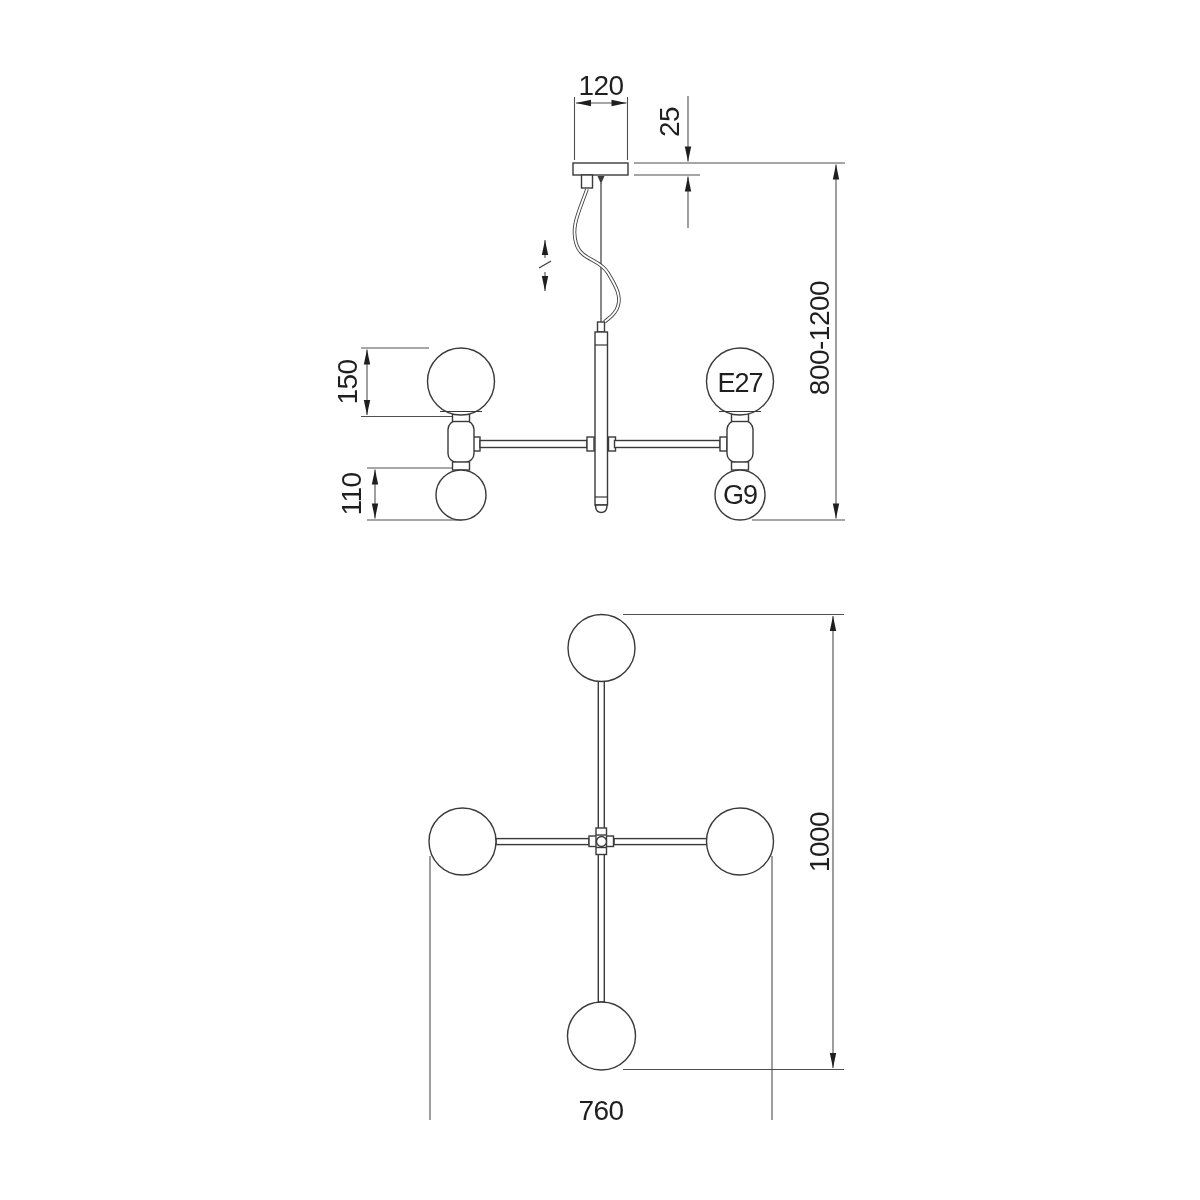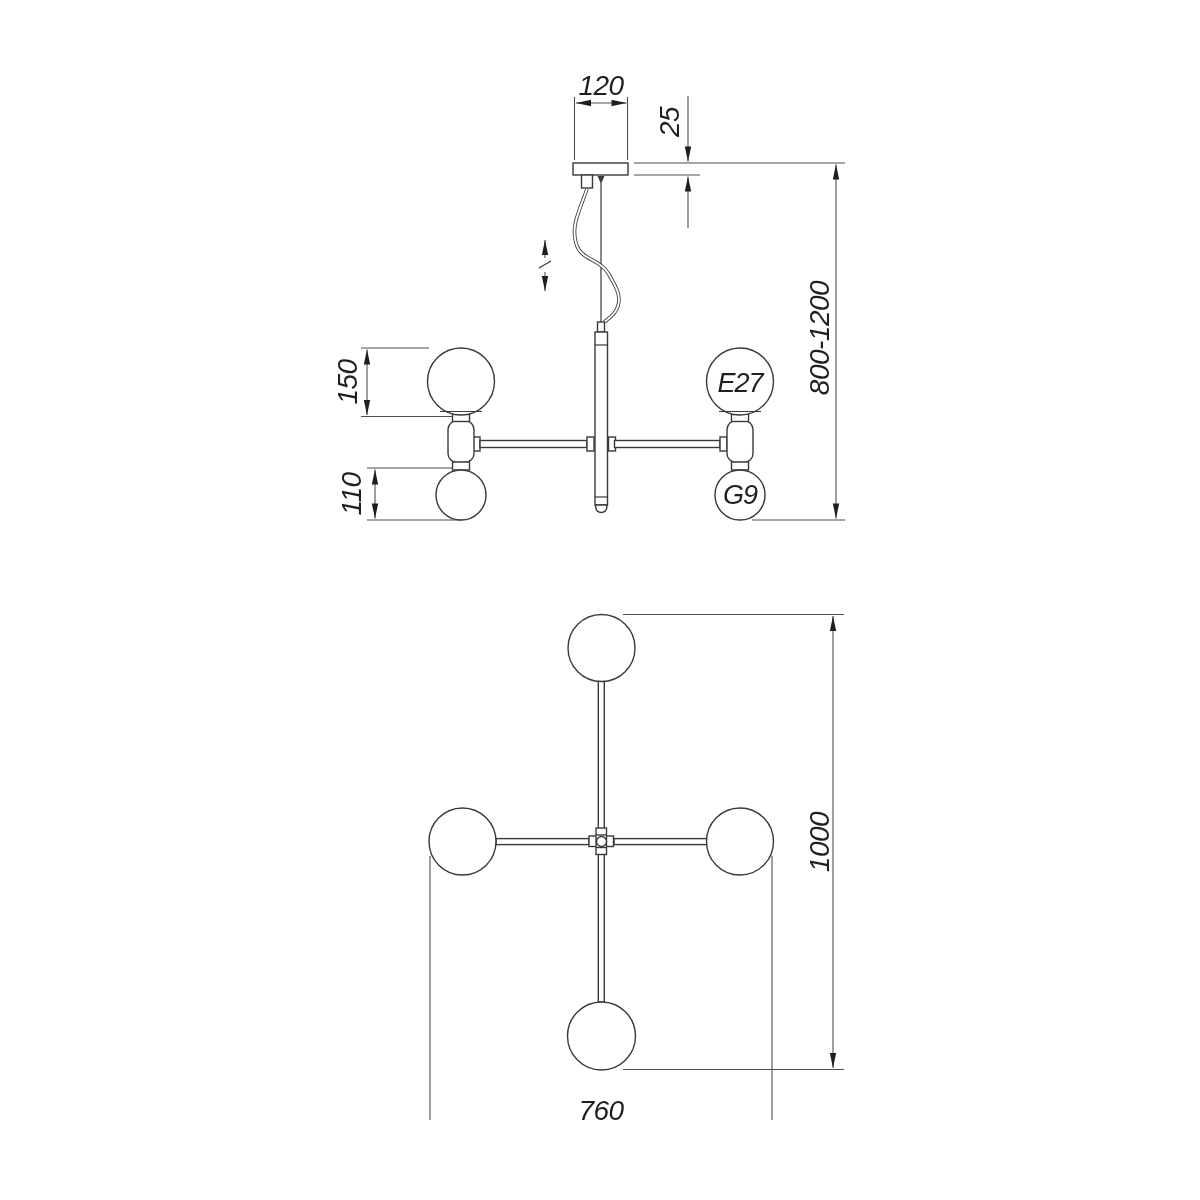--- a/index.html
+++ b/index.html
@@ -1,19 +1,19 @@
 <!DOCTYPE html>
 <html style="--background: #ffffff; --line: #3a3a3a; --dimension: #4f4f4f; --text: #1f1f1f;"><head>
 <meta charset="utf-8">
 <style>
   :root{
     --background:#ffffff; --line:#3a3a3a; --dimension:#4f4f4f; --text:#1f1f1f;
   }
   html,body{margin:0;padding:0;background:var(--background);}
-  .stage{position:relative;width:1200px;height:1120px;background:var(--background);overflow:hidden;font-style:italic;}
+  .stage{position:relative;width:1200px;height:1120px;background:var(--background);overflow:hidden;}
   svg{display:block;}
   .obj{fill:#ffffff;stroke:var(--line);stroke-width:1.4;}
   .thin{fill:none;stroke:var(--line);stroke-width:1.2;}
   .dim{fill:none;stroke:var(--dimension);stroke-width:1.1;}
   .cableOuter{fill:none;stroke:var(--line);stroke-width:3.6;}
   .cableInner{fill:none;stroke:#ffffff;stroke-width:1.9;}
   .wedge{fill:var(--line);stroke:none;}
   .arrowhead{fill:var(--text);stroke:none;}
   .dimtxt{
     font-family:"Liberation Sans","DejaVu Sans",sans-serif;

